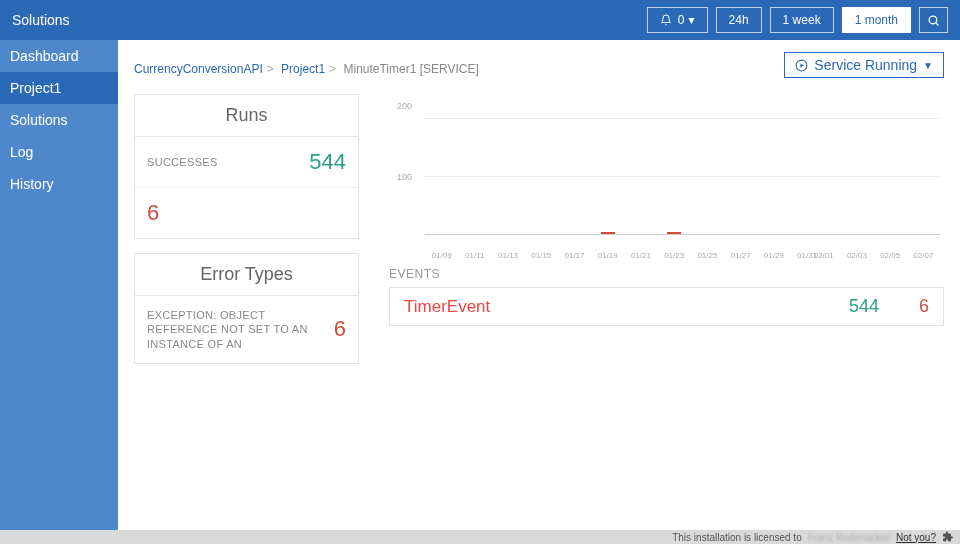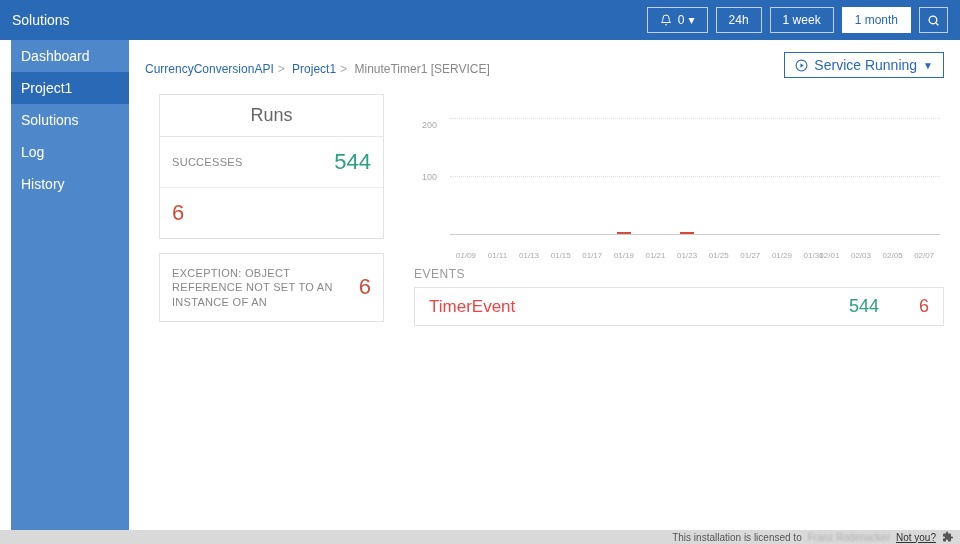--- a/index.html
+++ b/index.html
@@ -10,35 +10,35 @@
 .topbar .nav { display: flex; gap: 24px; font-size: 14px; flex-direction: column; }
 .topbar .nav span { cursor: pointer; }
 .topbar .spacer { flex: 1; }
 .topbar .group { display: flex; align-items: center; gap: 8px; }
 .tb-btn { border: 1px solid rgba(255,255,255,.7); height: 26px; display: flex; align-items: center; padding: 0 12px; font-size: 12px; color: #fff; cursor: pointer; }
 .tb-btn.active { background: #fff; color: #2a69b5; }
 .tb-btn svg { display: block; }
 .tb-btn .caret { margin-left: 4px; }
 
 
-.shell { display: flex; height: 490px; padding-left: 11px; }
+.shell { display: flex; height: 490px; }
 .sidebar { width: 118px; background: #4e88cb; color: #fff; font-size: 14px; }
 .sidebar div { padding: 8px 10px; cursor: pointer; }
 .sidebar .sel { background: #2a69b5; }
 
 
 .main { flex: 1; padding: 12px 16px 0 16px; }
 .titlebar { display: flex; align-items: flex-start; }
 .title { color: #2a69b5; font-weight: 300; font-size: 30px; }
 .service-btn { margin-left: auto; border: 1px solid #2a69b5; color: #2a69b5; padding: 4px 10px; font-size: 14px; display: flex; align-items: center; gap: 6px; cursor: pointer; }
 .crumbs { color: #2a69b5; font-size: 12px; margin-top: 10px; }
 .crumbs .sep { color: #aaa; margin: 0 4px; }
 .crumbs .cur { color: #888; }
 
-.content { display: flex; gap: 30px; margin-top: 16px; margin-left: 14px; }
+.content { display: flex; gap: 30px; margin-top: 16px; }
 .col-l { width: 225px; }
 .card { border: 1px solid #e2e2e2; margin-bottom: 14px; }
 .card h3 { text-align: center; font-weight: 300; color: #666; font-size: 18px; padding: 10px 0; border-bottom: 1px solid #e8e8e8; }
 .row { display: flex; align-items: center; padding: 12px 12px; border-top: 1px solid #f0f0f0; }
 .row:first-of-type { border-top: none; }
 .row .lab { flex: 1; color: #888; font-size: 11px; letter-spacing: .3px; line-height: 1.3; }
 .row .val { font-size: 22px; font-weight: 300; }
 .green { color: #2aa184; }
 .red { color: #d24b3c; }
 
@@ -131,20 +131,21 @@
           <h3>Runs</h3>
           <div class="row">
             <div class="lab">SUCCESSES</div>
             <div class="val green">544</div>
           </div>
           <div class="row">
             <div class="val red">6</div>
           </div>
         </div>
         <div class="card">
+          <h3>Error Types</h3>
           <div class="row">
             <div class="lab">EXCEPTION: OBJECT REFERENCE NOT SET TO AN INSTANCE OF AN</div>
             <div class="val red">6</div>
           </div>
         </div>
       </div>
 
       <div class="col-r">
         <div class="chart" id="chart">
           <div class="plot" id="plot">
@@ -203,21 +204,21 @@
               <span style="left: 54.8387%;">01/25</span>
               <span style="left: 61.2903%;">01/27</span>
               <span style="left: 67.7419%;">01/29</span>
               <span style="left: 74.1935%;">01/31</span>
               <span style="left: 77.4194%;">02/01</span>
               <span style="left: 83.871%;">02/03</span>
               <span style="left: 90.3226%;">02/05</span>
               <span style="left: 96.7742%;">02/07</span>
             </div>
         <div class="ylab" style="bottom: 77.7273px; transform: translateY(50%);">100</div>
-            <div class="ylab" style="bottom: 130px; transform: translateY(50%);">200</div>
+            <div class="ylab" style="bottom: 149px; transform: translateY(50%);">200</div>
           </div>
 
         <div class="events-head">EVENTS</div>
         <div class="events">
           <div class="ev-row">
             <div class="name">TimerEvent</div>
             <div class="green">544</div>
             <div class="red">6</div>
           </div>
         </div>

